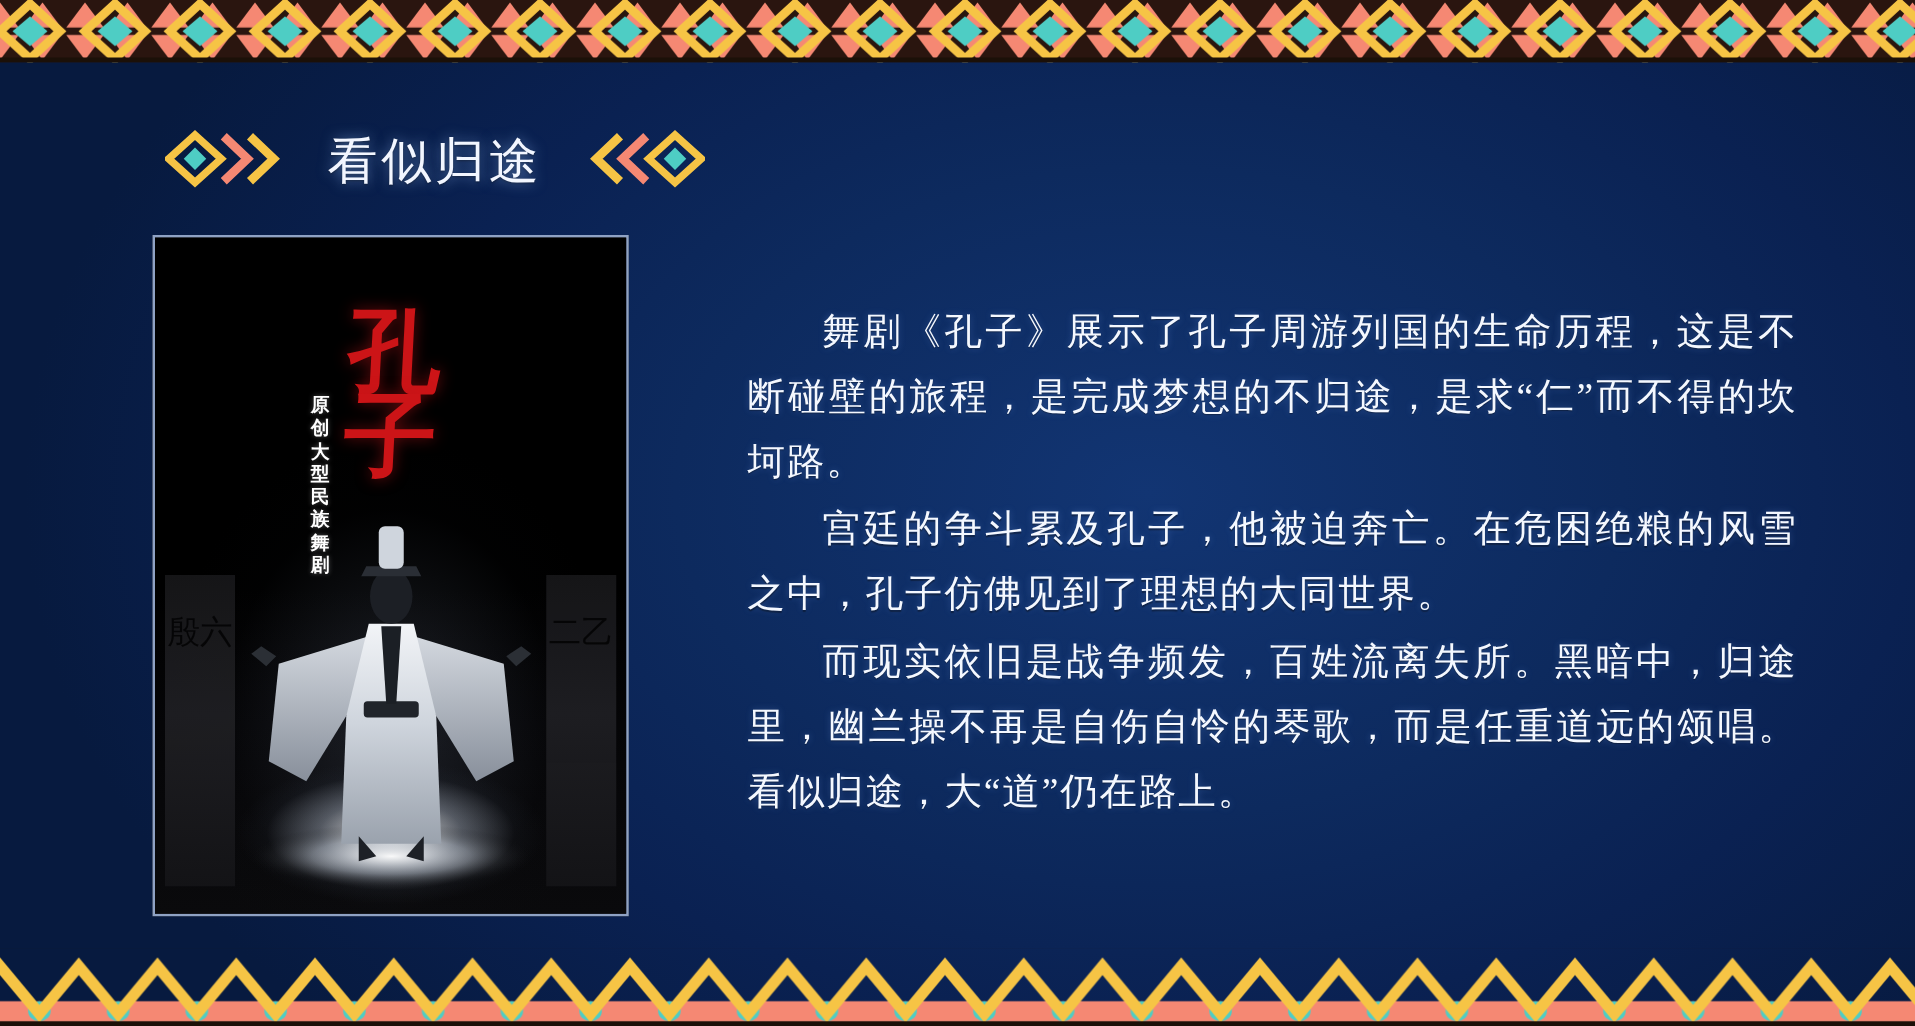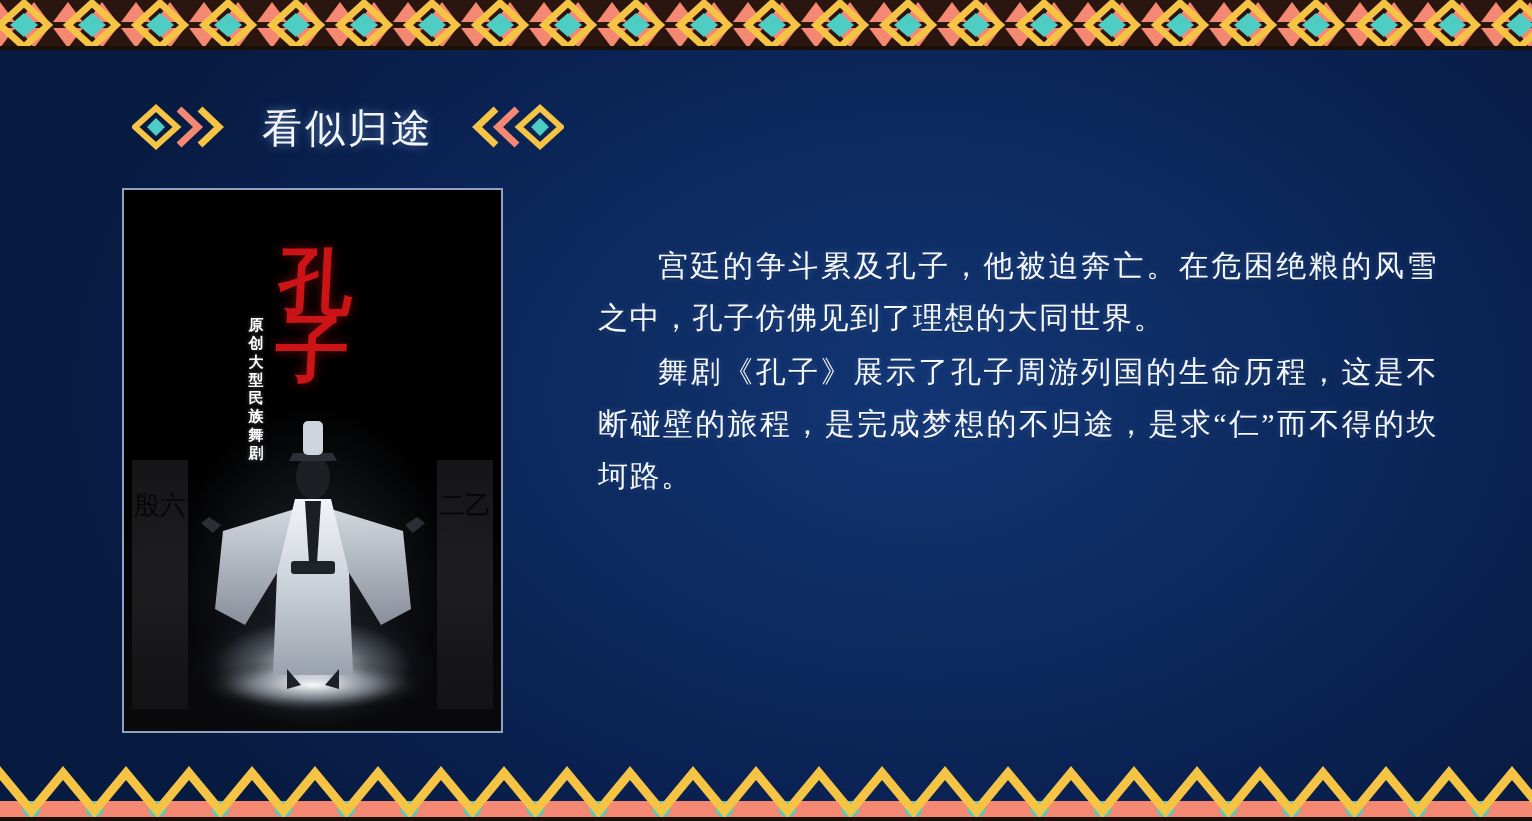--- a/index.html
+++ b/index.html
@@ -278,22 +278,23 @@
         <path d="M106 48 L154 48 L150 40 L110 40 Z" fill="#2a2e35"></path>
         <rect x="120" y="8" width="20" height="34" rx="5" fill="#cfd5dd"></rect>
 
         <path d="M104 256 L118 272 L104 276 Z" fill="#1d2026"></path>
         <path d="M156 256 L142 272 L156 276 Z" fill="#1d2026"></path>
       </svg>
     </div>
   </div>
 
   <div class="body-text">
+    <p>舞剧《孔子》展示了孔子周游列国的生命历程，这是不断碰壁的旅程，是完成梦想的不归途，是求“仁”而不得的坎坷路。</p>
     <p>宫廷的争斗累及孔子，他被迫奔亡。在危困绝粮的风雪之中，孔子仿佛见到了理想的大同世界。</p>
-    <p>舞剧《孔子》展示了孔子周游列国的生命历程，这是不断碰壁的旅程，是完成梦想的不归途，是求“仁”而不得的坎坷路。</p>
+    <p>而现实依旧是战争频发，百姓流离失所。黑暗中，归途里，幽兰操不再是自伤自怜的琴歌，而是任重道远的颂唱。看似归途，大“道”仍在路上。</p>
   </div>
 
   <div class="bottom-border">
     <svg viewBox="0 0 1532 62" preserveAspectRatio="none" xmlns="http://www.w3.org/2000/svg">
       <defs>
         <pattern id="zigBand" x="0" y="0" width="63" height="62" patternUnits="userSpaceOnUse">
           <rect x="0" y="42" width="63" height="16" fill="#f58873"></rect>
           <ellipse cx="31.5" cy="50" rx="9" ry="8" fill="#4ecdc4"></ellipse>
           <polyline points="-31,52 0,14 31.5,52 63,14 94,52" fill="none" stroke="#f6c445" stroke-width="9" stroke-linejoin="miter"></polyline>
           <rect x="0" y="58" width="63" height="4" fill="#1b1008"></rect>

